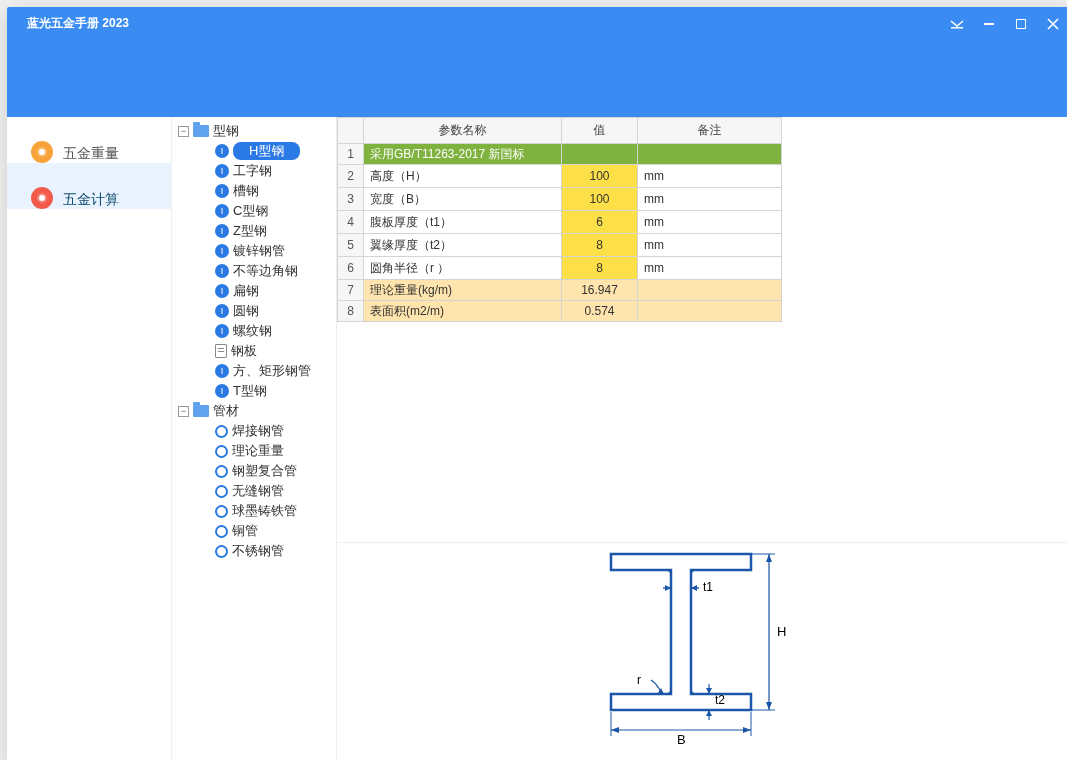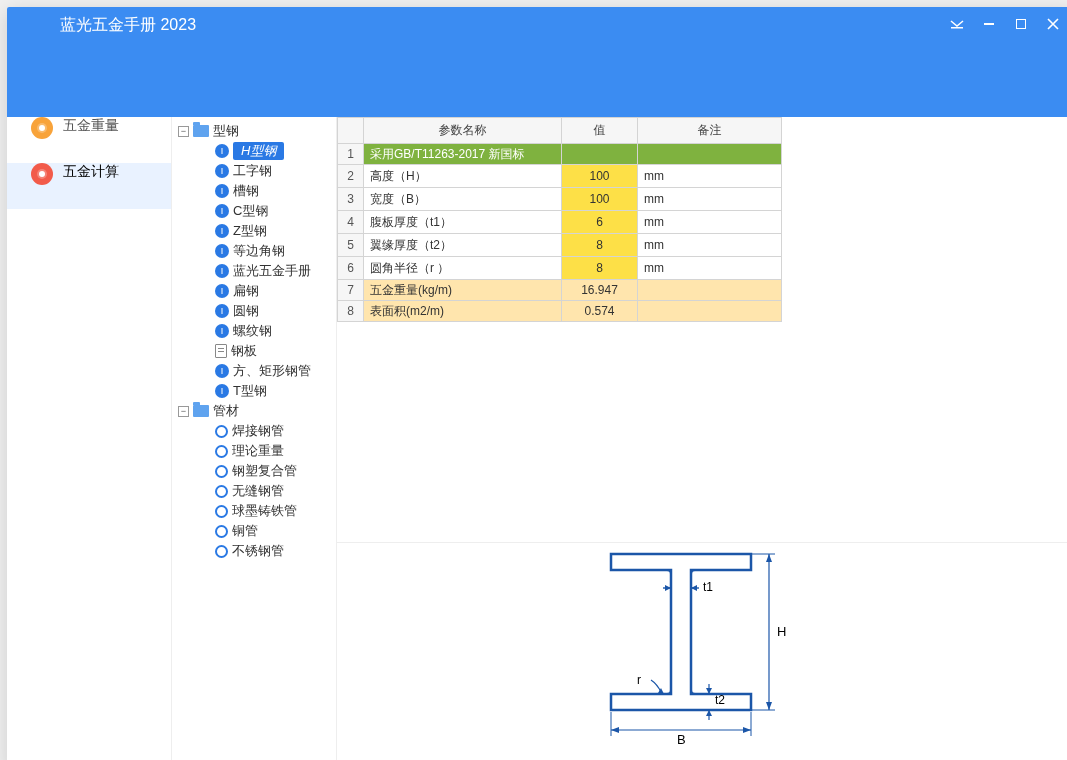--- a/index.html
+++ b/index.html
@@ -1,41 +1,41 @@
 <!DOCTYPE html>
 <html><head>
 <meta charset="utf-8">
 <style>
   * { box-sizing: border-box; margin: 0; padding: 0; }
   body { font-family: "Microsoft YaHei", "Segoe UI", Arial, sans-serif; font-size: 13px; color: #333; background:#fff; }
   .window { width:1067px; height:760px; margin:0; background:#fff; box-shadow:0 4px 20px rgba(0,0,0,0.15); border-radius:2px; overflow:hidden; display:flex; flex-direction:column; }
   .shadow-wrap { padding:7px; background:#f0f0f0; }
   .titlebar { height:110px; background:#3b8cf2; color:#fff; padding:8px 14px 0 20px; position:relative; }
-  .titlebar .title { font-size:16px; font-weight:400;margin-left:33px; }
+  .titlebar .title { font-size:12px; font-weight:700; }
   .win-controls { position:absolute; top:6px; right:10px; display:flex; gap:10px; align-items:center; }
   .win-controls .ctl { width:22px; height:22px; display:flex; align-items:center; justify-content:center; cursor:pointer; color:#fff; }
   .body { flex:1; display:flex; background:#fff; overflow:hidden; }
   .sidebar { width:165px; border-right:1px solid #eee; }
-  .side-item { height:46px; display:flex; align-items:flex-start; gap:10px; padding-left:24px; cursor:pointer; font-size:14px; color:#555; }
-  .side-item.active { background:#e9f2ff; color:#000000; }
+  .side-item { height:46px; display:flex; align-items:flex-end; gap:10px; padding-left:24px; cursor:pointer; font-size:14px; color:#555; }
+  .side-item.active { background:#e9f2ff; color:#0c4a6e; }
   .side-icon { width:22px; height:22px; border-radius:50%; display:flex; align-items:center; justify-content:center; color:#fff; font-size:12px; }
 
   .tree-pane { width:165px; border-right:1px solid #eee; padding:4px 0 0 6px; font-size:13px; overflow-y:auto; }
   .tree-node { display:flex; align-items:center; height:20px; cursor:pointer; gap:4px; padding-left:0; }
   .tree-children { padding-left:22px; }
   .tree-toggle { width:11px; height:11px; border:1px solid #999; font-size:9px; line-height:9px; text-align:center; color:#555; background:#fff; }
   .tree-spacer { width:11px; }
   .folder-icon { width:16px; height:12px; background:#5fa3ef; border-radius:1px; position:relative; }
   .folder-icon::before { content:""; position:absolute; top:-3px; left:0; width:7px; height:3px; background:#5fa3ef; border-radius:1px 1px 0 0;}
   .badge-i { width:14px; height:14px; border-radius:50%; background:#2a79e4; color:#fff; font-size:9px; display:flex; align-items:center; justify-content:center; font-family:Arial; }
   .sheet-icon { width:12px; height:14px; border:1px solid #888; border-radius:1px; position:relative; background:#fff; }
   .sheet-icon::after { content:""; position:absolute; left:2px; right:2px; top:3px; height:6px; background:repeating-linear-gradient(#888 0 1px, transparent 1px 3px); }
   .ring-icon { width:13px; height:13px; border-radius:50%; border:2px solid #2a79e4; }
   .tree-label { white-space:nowrap; }
-  .tree-label.selected { background:#2a79e4; color:#fff; padding:0 8px; border-radius:2px;font-style:italic; }
+  .tree-label.selected { background:#2a79e4; color:#fff; padding:0 16px; border-radius:8px; }
 
   .content { flex:1; display:flex; flex-direction:column; overflow:hidden; }
   .table-wrap { padding:0; }
   table.params { border-collapse:collapse; font-size:12px; }
   table.params th, table.params td { border:1px solid #d4d4d4; height:21px;margin-top:30px; }
   table.params th { background:#f6f6f6; font-weight:400; color:#444; }
   .col-rownum { width:26px; text-align:center; background:#f6f6f6; color:#555;}
   .col-name { width:198px; padding:0 6px; }
   .col-val  { width:76px; text-align:center; }
   .col-note { width:144px; padding:4px 6px; }
@@ -130,26 +130,26 @@
               <span class="tree-label">C型钢</span>
             </div>
             <div class="tree-node">
               <span class="tree-spacer"></span>
               <span class="badge-i">I</span>
               <span class="tree-label">Z型钢</span>
             </div>
             <div class="tree-node">
               <span class="tree-spacer"></span>
               <span class="badge-i">I</span>
-              <span class="tree-label">等边角钢</span>
-            </div>
-            <div class="tree-node">
-              <span class="tree-spacer"></span>
-              <span class="badge-i">I</span>
-              <span class="tree-label">蓝光五金手册</span>
+              <span class="tree-label">镀锌钢管</span>
+            </div>
+            <div class="tree-node">
+              <span class="tree-spacer"></span>
+              <span class="badge-i">I</span>
+              <span class="tree-label">不等边角钢</span>
             </div>
             <div class="tree-node">
               <span class="tree-spacer"></span>
               <span class="badge-i">I</span>
               <span class="tree-label">扁钢</span>
             </div>
             <div class="tree-node">
               <span class="tree-spacer"></span>
               <span class="badge-i">I</span>
               <span class="tree-label">圆钢</span>
@@ -262,21 +262,21 @@
                   <td class="col-note">mm</td>
                 </tr>
                 <tr class="row-yellow">
                   <td class="col-rownum">6</td>
                   <td class="col-name">圆角半径（r ）</td>
                   <td class="col-val">8</td>
                   <td class="col-note">mm</td>
                 </tr>
                 <tr class="row-orange">
                   <td class="col-rownum">7</td>
-                  <td class="col-name">五金重量(kg/m)</td>
+                  <td class="col-name">理论重量(kg/m)</td>
                   <td class="col-val">16.947</td>
                   <td class="col-note"></td>
                 </tr>
                 <tr class="row-orange">
                   <td class="col-rownum">8</td>
                   <td class="col-name">表面积(m2/m)</td>
                   <td class="col-val">0.574</td>
                   <td class="col-note"></td>
                 </tr>
               </tbody>

